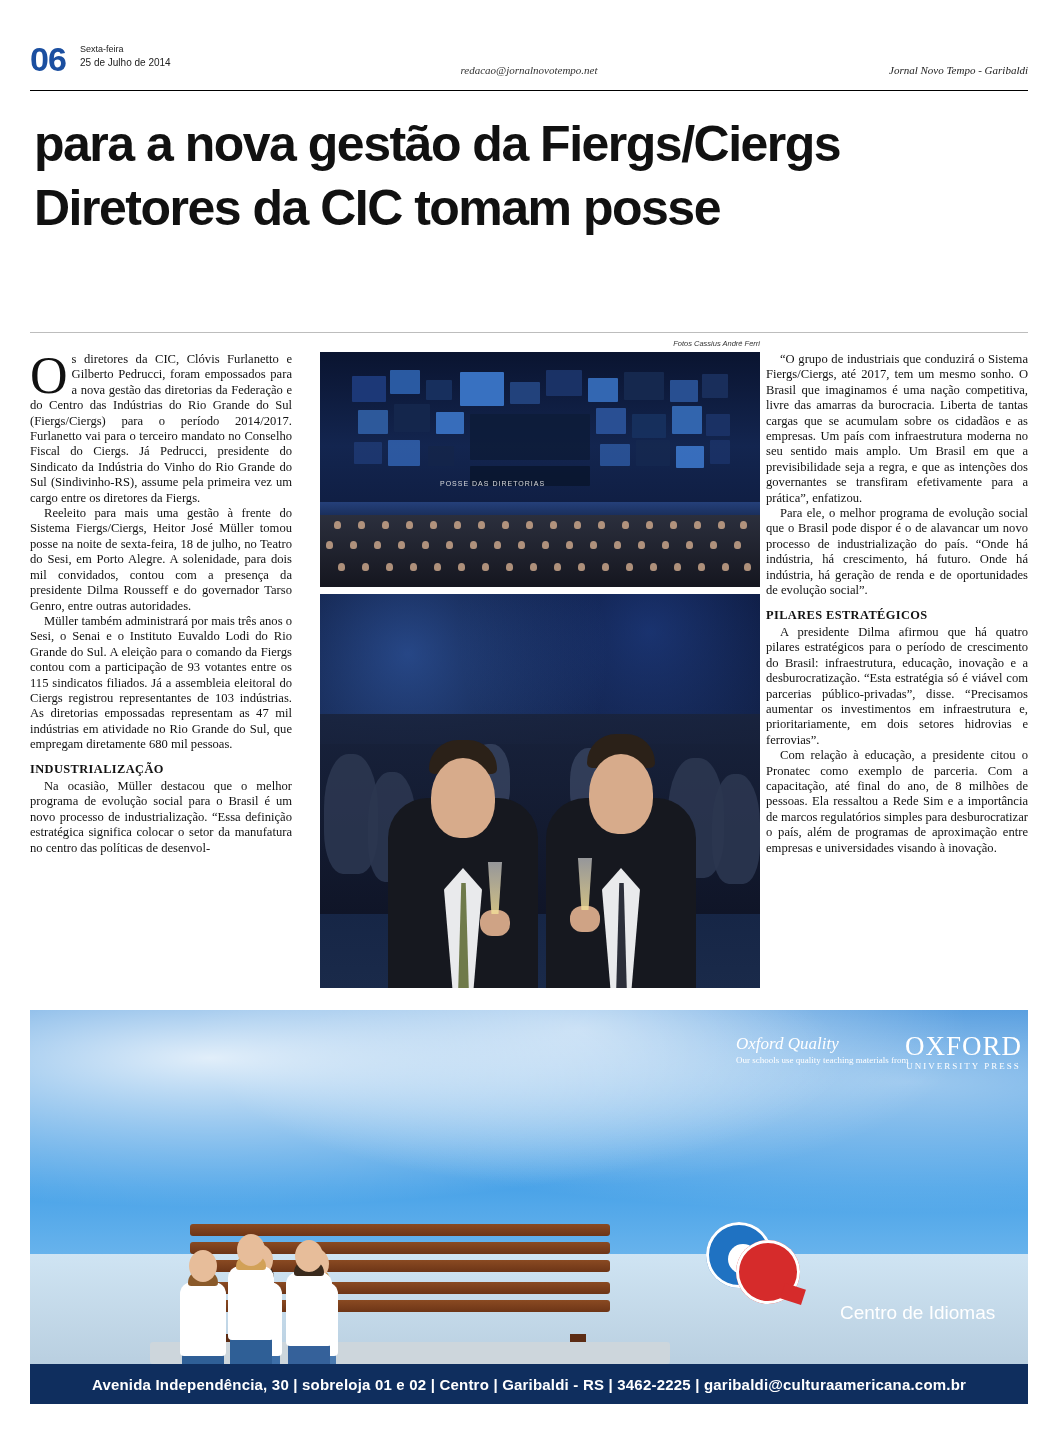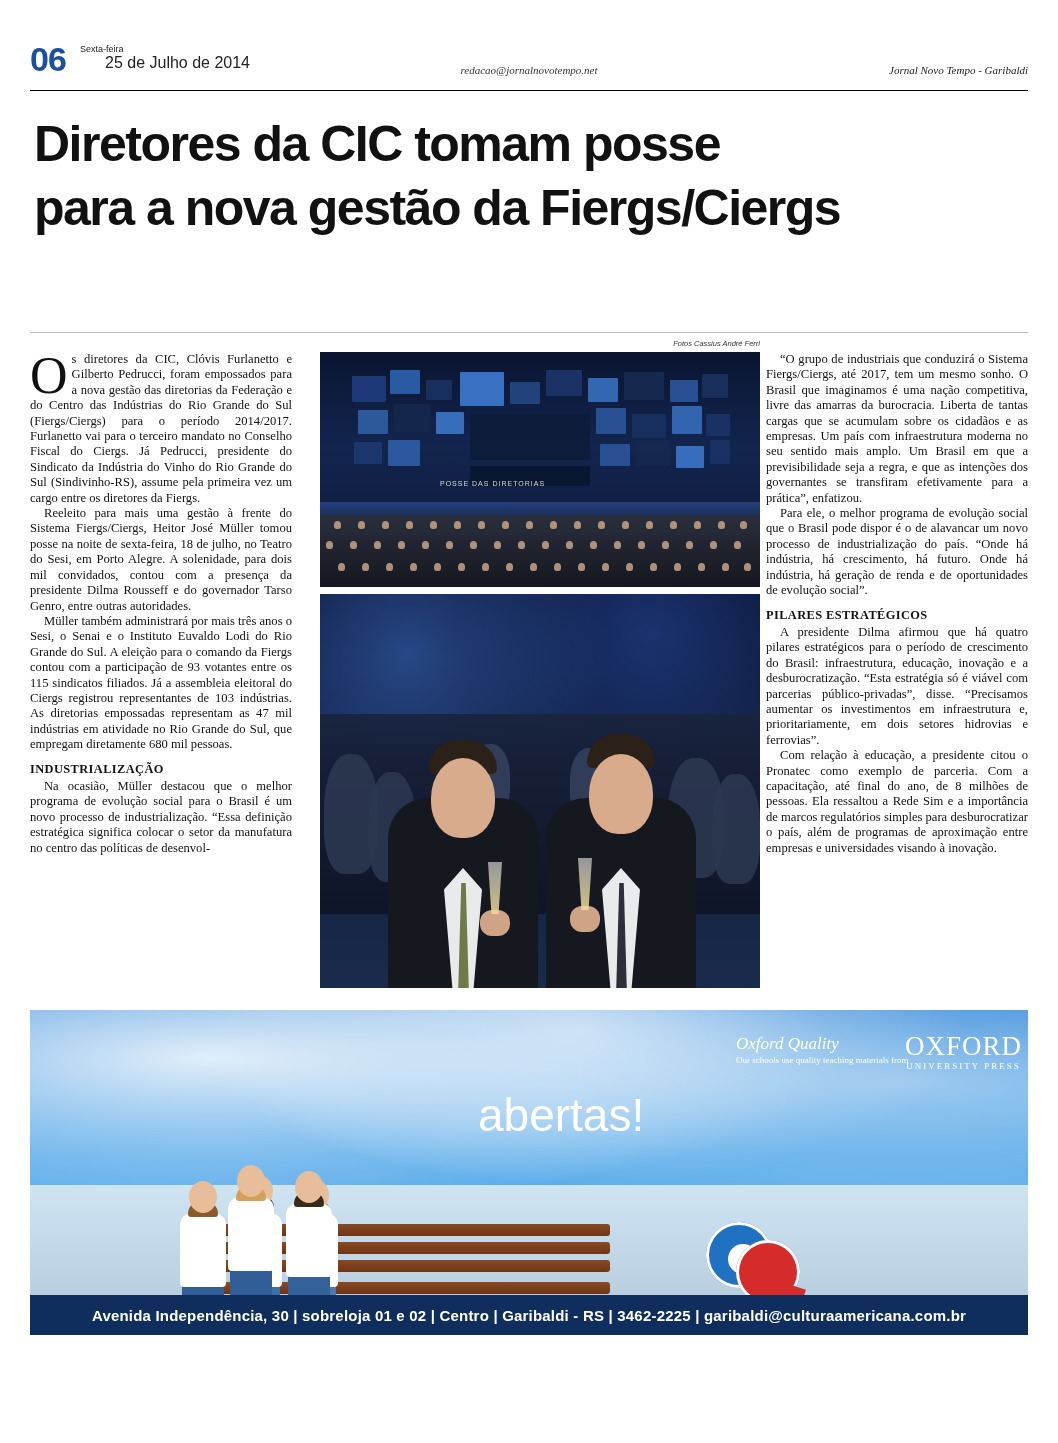--- a/index.html
+++ b/index.html
@@ -42,24 +42,23 @@
     left: 50px;
     top: 2px;
     font-family: "Liberation Sans", sans-serif;
     color: #222;
   }
   .folio-meta .dayname {
     font-size: 9px;
     line-height: 11px;
   }
   .folio-meta .datetext {
-    font-size: 16px;
+    font-size: 10px;
     line-height: 14px;
     margin-top: 1px;
-    margin-left: 25px;
   }
   .header-email {
     position: absolute;
     left: 0;
     right: 0;
     top: 22px;
     text-align: center;
     font-family: "Liberation Serif", serif;
     font-style: italic;
     font-size: 11px;
@@ -317,21 +316,21 @@
     border-radius: 12px;
     background: #cfa385;
   }
 
   
   .ad {
     position: absolute;
     left: 30px;
     top: 1010px;
     width: 998px;
-    height: 325px;
+    height: 394px;
     overflow: hidden;
     background: linear-gradient(180deg, #2e86d8 0%, #4aa3e8 45%, #a8d6f5 100%);
   }
   .ad-clouds {
     position: absolute;
     left: 0; right: 0; top: 0; height: 240px;
     background: radial-gradient(ellipse at 18% 20%, rgba(255,255,255,0.85), transparent 55%),
                 radial-gradient(ellipse at 55% 8%, rgba(255,255,255,0.55), transparent 50%),
                 radial-gradient(ellipse at 88% 30%, rgba(255,255,255,0.5), transparent 55%);
   }
@@ -529,22 +528,22 @@
     <div class="folio-meta">
       <div class="dayname">Sexta-feira</div>
       <div class="datetext">25 de Julho de 2014</div>
     </div>
     <div class="header-email">redacao@jornalnovotempo.net</div>
     <div class="header-right">Jornal Novo Tempo - Garibaldi</div>
   </div>
   <div class="rule-top"></div>
 
   <div class="headline">
+    <div>para a nova gestão da Fiergs/Ciergs</div>
     <div>Diretores da CIC tomam posse</div>
-    <div>para a nova gestão da Fiergs/Ciergs</div>
   </div>
   <div class="rule-sub"></div>
 
   <div class="col col-left">
     <p class="first"><span class="dropcap">O</span><span>s diretores da CIC, Clóvis Furlanetto e Gilberto Pedrucci, foram empossados para a nova gestão das diretorias da Federação e do Centro das Indústrias do Rio Grande do Sul (Fiergs/Ciergs) para o período 2014/2017. Furlanetto vai para o terceiro mandato no Conselho Fiscal do Ciergs. Já Pedrucci, presidente do Sindicato da Indústria do Vinho do Rio Grande do Sul (Sindivinho-RS), assume pela primeira vez um cargo entre os diretores da Fiergs.</span></p>
     <p><span>Reeleito para mais uma gestão à frente do Sistema Fiergs/Ciergs, Heitor José Müller tomou posse na noite de sexta-feira, 18 de julho, no Teatro do Sesi, em Porto Alegre. A solenidade, para dois mil convidados, contou com a presença da presidente Dilma Rousseff e do governador Tarso Genro, entre outras autoridades.</span></p>
     <p><span>Müller também administrará por mais três anos o Sesi, o Senai e o Instituto Euvaldo Lodi do Rio Grande do Sul. A eleição para o comando da Fiergs contou com a participação de 93 votantes entre os 115 sindicatos filiados. Já a assembleia eleitoral do Ciergs registrou representantes de 103 indústrias. As diretorias empossadas representam as 47 mil indústrias em atividade no Rio Grande do Sul, que empregam diretamente 680 mil pessoas.</span></p>
     <div class="section-title">INDUSTRIALIZAÇÃO</div>
     <p><span>Na ocasião, Müller destacou que o melhor programa de evolução social para o Brasil é um novo processo de industrialização. “Essa definição estratégica significa colocar o setor da manufatura no centro das políticas de desenvol-</span></p>
   </div>
@@ -697,21 +696,20 @@
       <div class="oq-title">Oxford Quality</div>
       <div class="oq-sub">Our schools use quality teaching materials from</div>
     </div>
 
     <div class="oxford-logo">
       <div class="ox-main">OXFORD</div>
       <div class="ox-sub">UNIVERSITY PRESS</div>
     </div>
 
     <div class="ad-headline">
-      <div>abertas!</div>
     </div>
 
     <div class="bench">
       <div class="slat" style="top:0;"></div>
       <div class="slat" style="top:18px;"></div>
       <div class="slat" style="top:36px;"></div>
       <div class="slat" style="top:58px;"></div>
       <div class="slat" style="top:76px;"></div>
       <div class="leg" style="left:24px;"></div>
       <div class="leg" style="left:380px;"></div>

